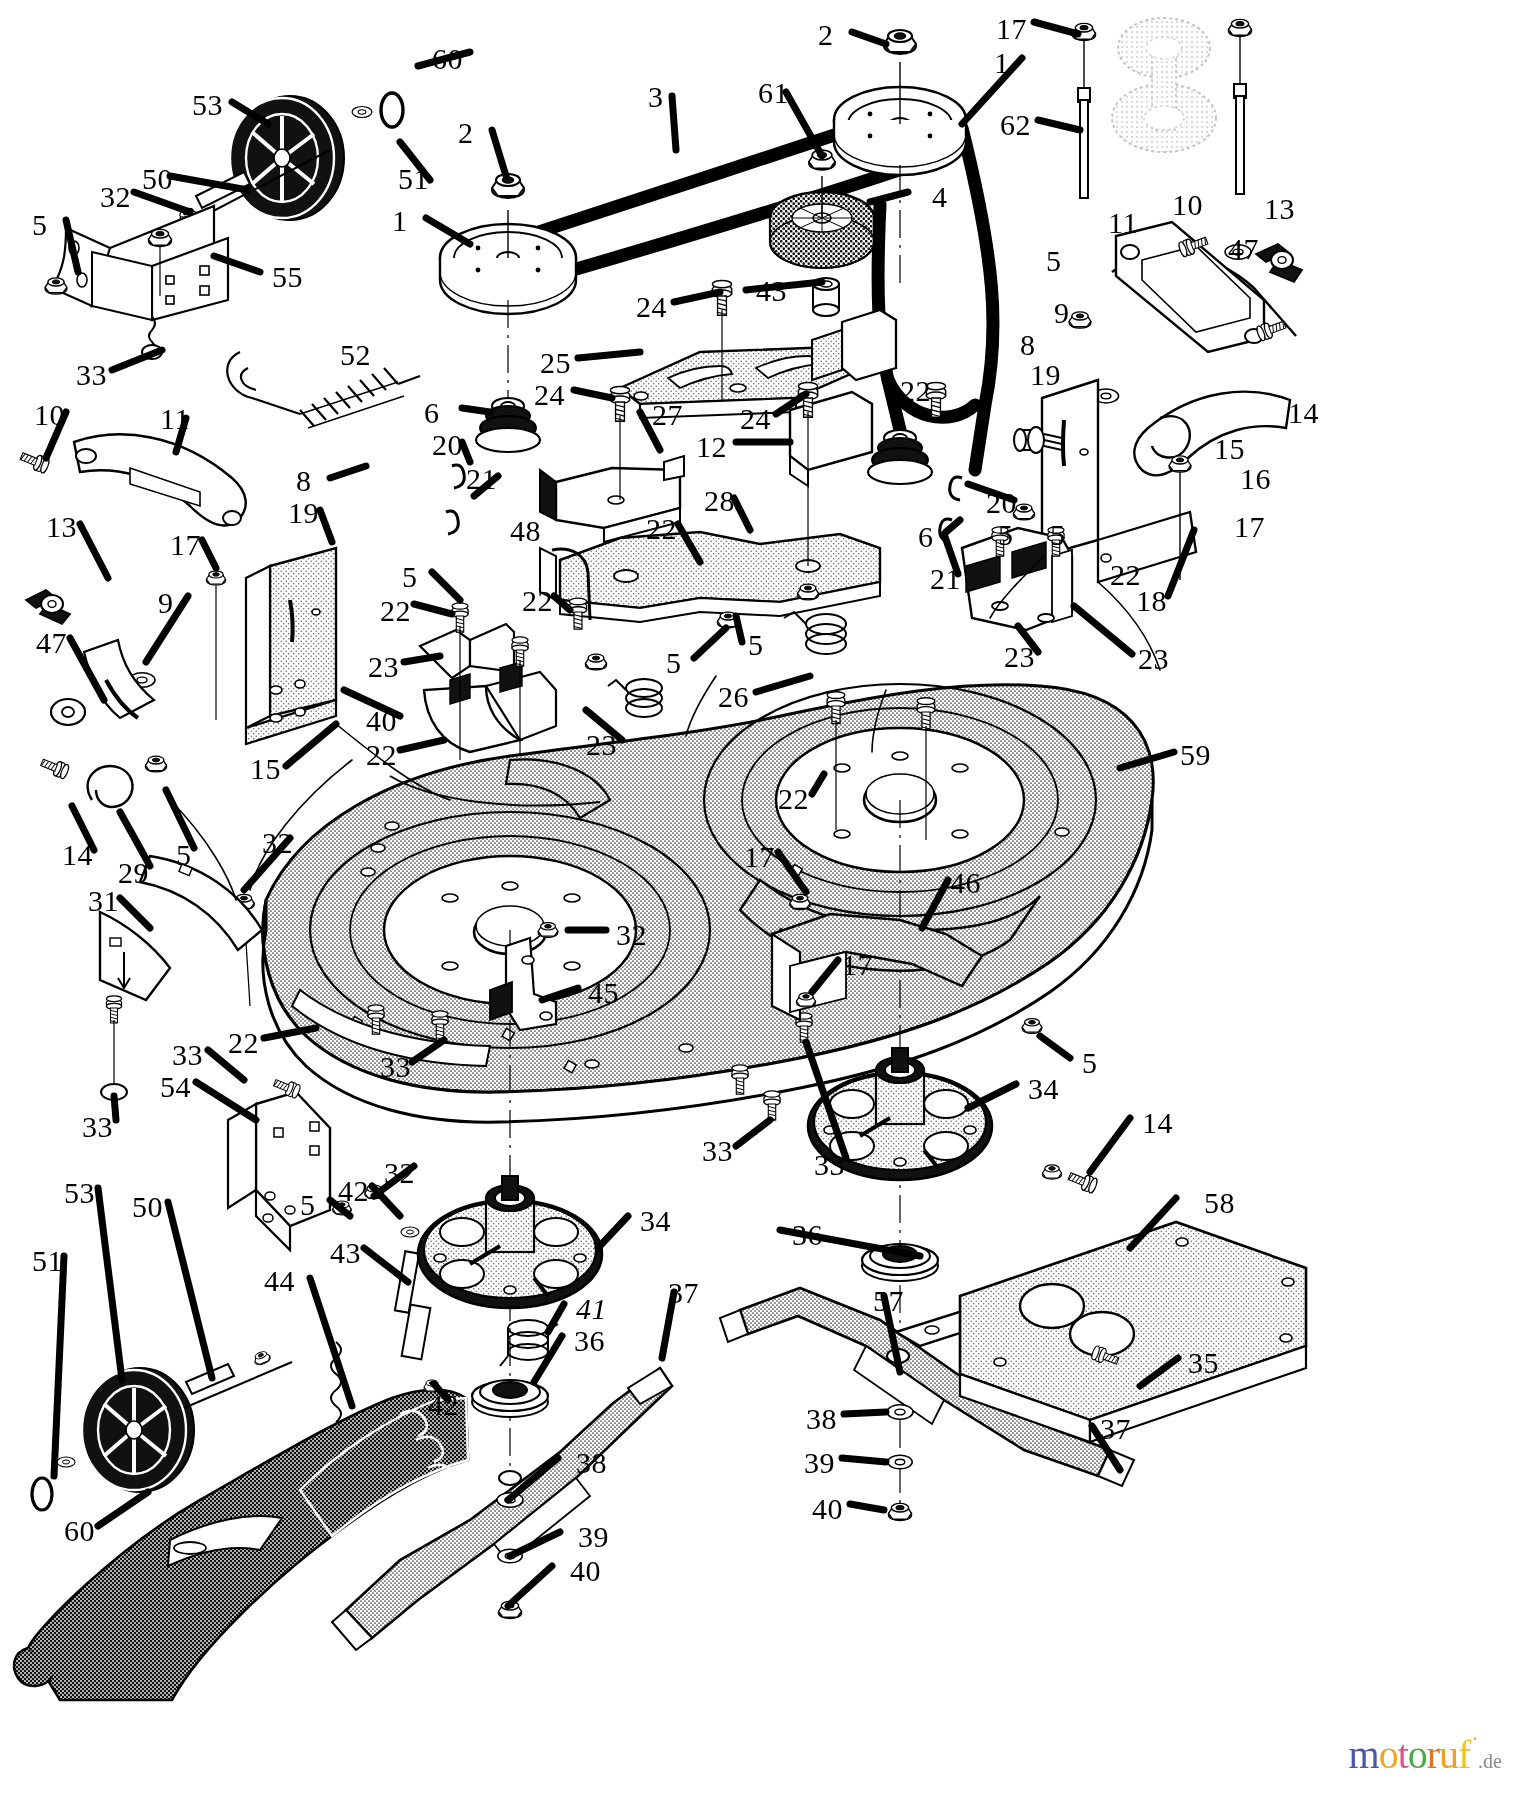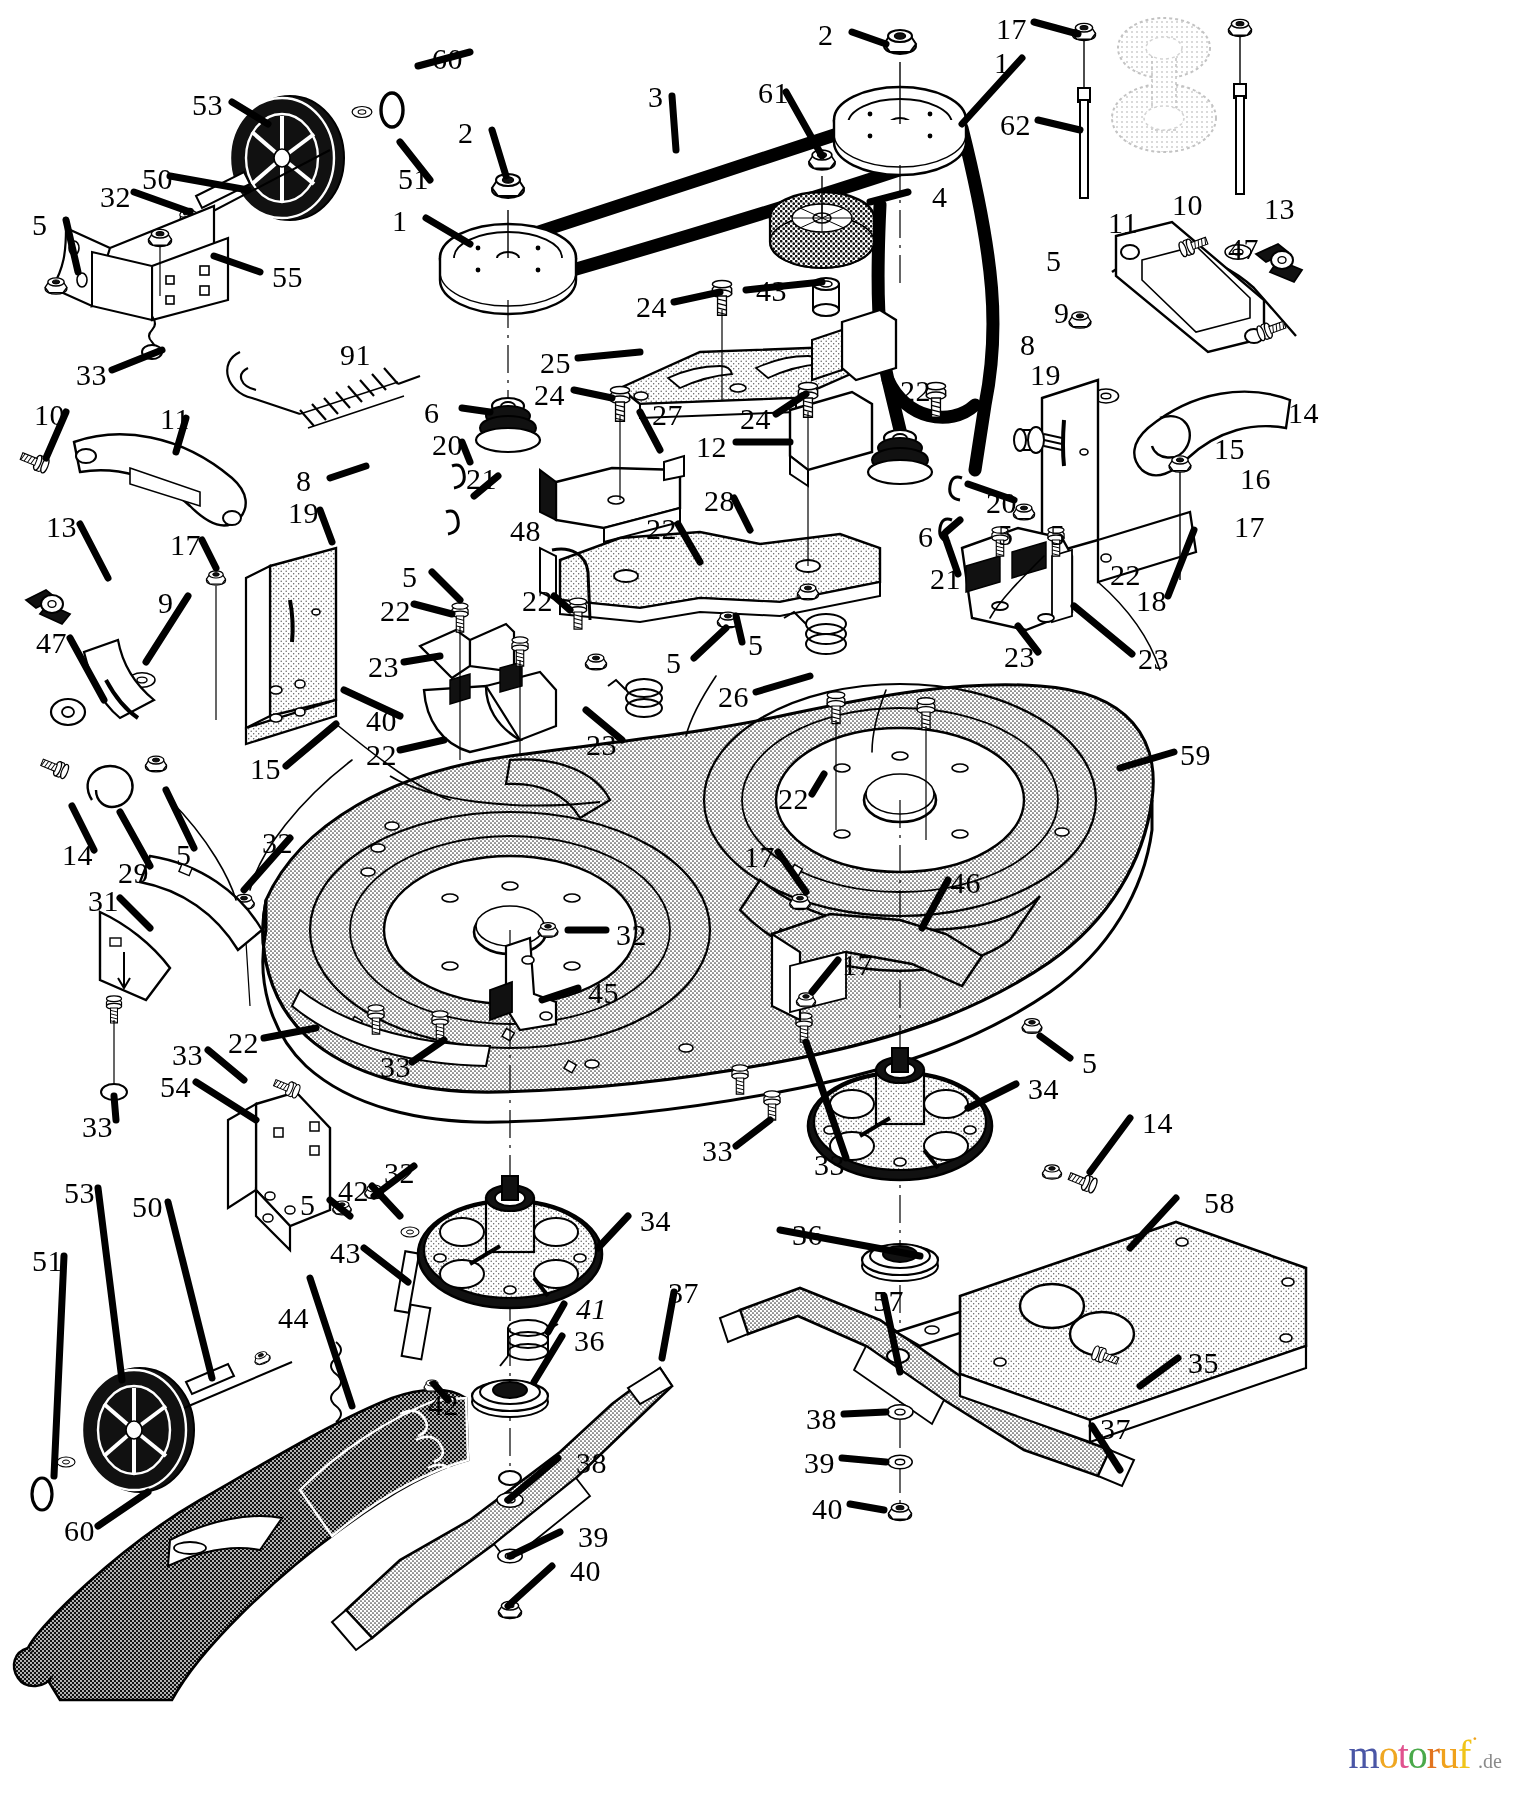--- a/index.html
+++ b/index.html
@@ -960,21 +960,21 @@
       <div class="lbl" style="left: 1228px; top: 234px;">47</div>
       <div class="lbl" style="left: 1046px; top: 246px;">5</div>
       <div class="lbl" style="left: 272px; top: 262px;">55</div>
       <div class="lbl" style="left: 1054px; top: 298px;">9</div>
       <div class="lbl" style="left: 636px; top: 292px;">24</div>
       <div class="lbl" style="left: 756px; top: 276px;">43</div>
       <div class="lbl" style="left: 540px; top: 348px;">25</div>
       <div class="lbl" style="left: 1020px; top: 330px;">8</div>
       <div class="lbl" style="left: 1288px; top: 398px;">14</div>
       <div class="lbl" style="left: 76px; top: 360px;">33</div>
-      <div class="lbl" style="left: 340px; top: 340px;">91</div>
+      <div class="lbl" style="left: 340px; top: 340px;">52</div>
       <div class="lbl" style="left: 1030px; top: 360px;">19</div>
       <div class="lbl" style="left: 900px; top: 376px;">22</div>
       <div class="lbl" style="left: 534px; top: 380px;">24</div>
       <div class="lbl" style="left: 652px; top: 400px; text-align: center;">27</div>
       <div class="lbl" style="left: 740px; top: 404px;">24</div>
       <div class="lbl" style="left: 424px; top: 398px;">6</div>
       <div class="lbl" style="left: 34px; top: 400px;">10</div>
       <div class="lbl" style="left: 160px; top: 404px;">11</div>
       <div class="lbl" style="left: 1214px; top: 434px;">15</div>
       <div class="lbl" style="left: 696px; top: 432px;">12</div>
@@ -1036,21 +1036,21 @@
       <div class="lbl" style="left: 1142px; top: 1108px;">14</div>
       <div class="lbl" style="left: 64px; top: 1178px;">53</div>
       <div class="lbl" style="left: 132px; top: 1192px;">50</div>
       <div class="lbl" style="left: 300px; top: 1190px;">5</div>
       <div class="lbl" style="left: 1188px; top: 1188px; margin-left: 16px;">58</div>
       <div class="lbl" style="left: 338px; top: 1176px;">42</div>
       <div class="lbl" style="left: 640px; top: 1206px;">34</div>
       <div class="lbl" style="left: 792px; top: 1220px;">36</div>
       <div class="lbl" style="left: 32px; top: 1246px;">51</div>
       <div class="lbl" style="left: 330px; top: 1238px; text-align: center;">43</div>
-      <div class="lbl" style="left: 278px; top: 1266px; margin-top: 37px;">44</div>
+      <div class="lbl" style="left: 264px; top: 1266px;">44</div>
       <div class="lbl" style="left: 576px; top: 1294px; font-style: italic;">41</div>
       <div class="lbl" style="left: 668px; top: 1278px;">37</div>
       <div class="lbl" style="left: 873px; top: 1286px;">57</div>
       <div class="lbl" style="left: 1188px; top: 1348px;">35</div>
       <div class="lbl" style="left: 574px; top: 1326px;">36</div>
       <div class="lbl" style="left: 428px; top: 1390px;">42</div>
       <div class="lbl" style="left: 806px; top: 1404px;">38</div>
       <div class="lbl" style="left: 1100px; top: 1414px;">37</div>
       <div class="lbl" style="left: 804px; top: 1448px;">39</div>
       <div class="lbl" style="left: 576px; top: 1448px;">38</div>

